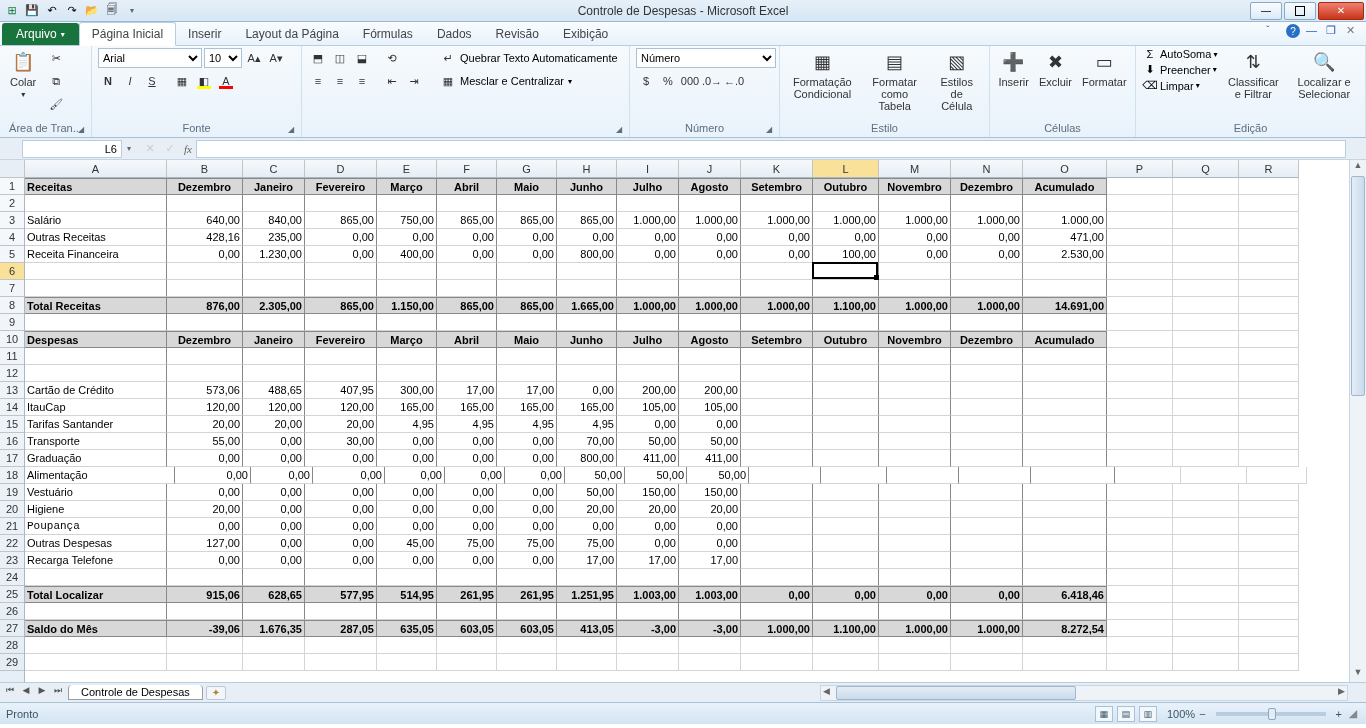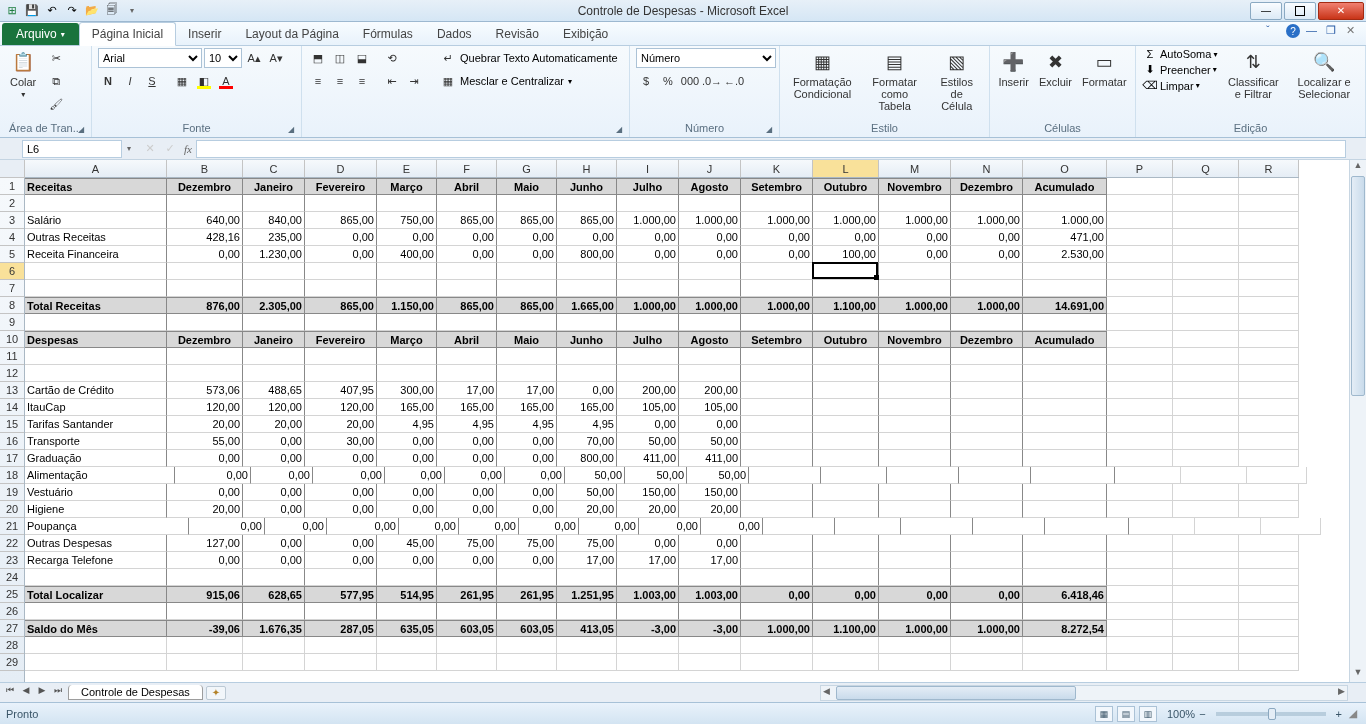--- a/index.html
+++ b/index.html
@@ -267,21 +267,21 @@
           <span class="icon">🔍</span>
           <span style="text-align:center;line-height:1.1">Localizar e Selecionar</span>
         </div>
     </div>
     <div class="group-label">Edição</div>
   </div>
 </div>
 
 <div class="name-box-bar">
   <div class="name-box">
-    <span style="flex:1;text-align:left">L6</span>
+    <span style="flex:1;text-align:right">L6</span>
   </div>
   <span class="name-box-dd">▾</span>
   <div class="fx-area">
     <span class="fx-btn" style="color:#ccc">✕</span>
     <span class="fx-btn" style="color:#ccc">✓</span>
     <span class="fx-label">fx</span>
     <div class="formula-input"></div>
   </div>
 </div>
 
@@ -737,21 +737,21 @@
             <div class="cell bordered num" style="width: 72px;"></div>
             <div class="cell bordered num" style="width: 66px;"></div>
             <div class="cell bordered num" style="width: 72px;"></div>
             <div class="cell bordered num" style="width: 72px;"></div>
             <div class="cell bordered num" style="width: 84px;"></div>
             <div class="cell" style="width: 66px;"></div>
             <div class="cell" style="width: 66px;"></div>
             <div class="cell" style="width: 60px;"></div>
           </div>
           <div class="grid-row">
-            <div class="cell bordered txt" style="width: 164px;">Poupança</div>
+            <div class="cell bordered txt" style="width: 142px; font-family: Liberation Mono, monospace;">Poupança</div>
             <div class="cell bordered num" style="width: 76px;">0,00</div>
             <div class="cell bordered num" style="width: 62px;">0,00</div>
             <div class="cell bordered num" style="width: 72px;">0,00</div>
             <div class="cell bordered num" style="width: 60px;">0,00</div>
             <div class="cell bordered num" style="width: 60px;">0,00</div>
             <div class="cell bordered num" style="width: 60px;">0,00</div>
             <div class="cell bordered num" style="width: 60px;">0,00</div>
             <div class="cell bordered num" style="width: 62px;">0,00</div>
             <div class="cell bordered num" style="width: 62px;">0,00</div>
             <div class="cell bordered num" style="width: 72px;"></div>

